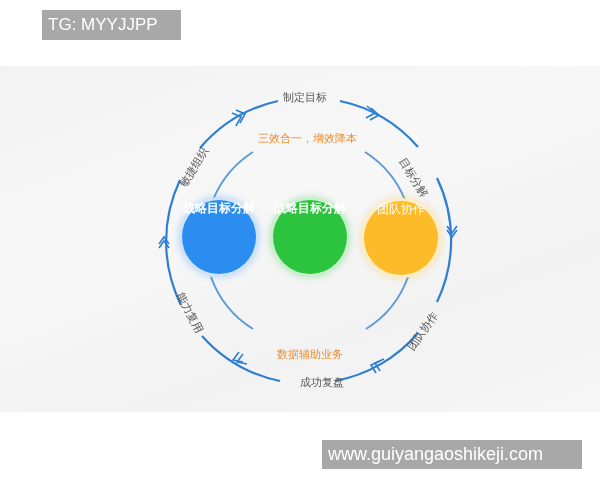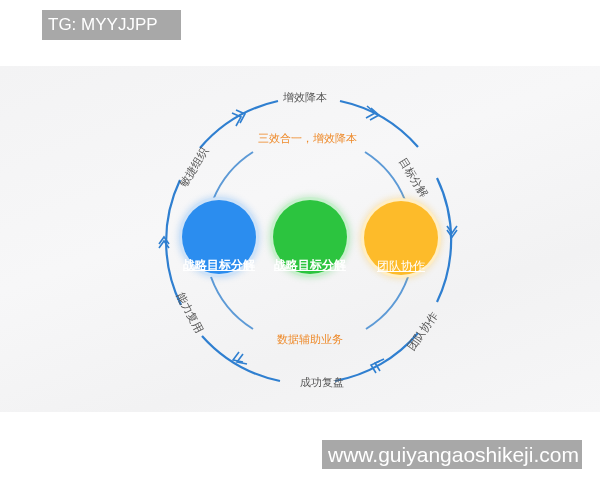--- a/index.html
+++ b/index.html
@@ -10,28 +10,27 @@
   }
   .panel {
     position: absolute; left: 0; top: 66px; width: 600px; height: 346px;
     background: linear-gradient(160deg, #f3f3f4 0%, #f7f7f8 40%, #f2f2f3 70%, #f6f6f7 100%);
   }
   .watermark {
     position: absolute; background: #a8a8a8; color: #ffffff;
     font-family: "Liberation Sans", sans-serif;
   }
   .wm-top { left: 10px; top: 10px; width: 139px; height: 30px; font-size: 17px; line-height: 30px; padding-left: 6px; box-sizing: border-box; margin-left: 32px; }
-  .wm-bottom { left: 322px; top: 440px; width: 260px; height: 29px; font-size: 21px; line-height: 29px; padding-left: 6px; box-sizing: border-box; }
+  .wm-bottom { left: 322px; top: 440px; width: 260px; height: 29px; font-size: 18px; line-height: 29px; padding-left: 6px; box-sizing: border-box; }
   svg.diagram { position: absolute; left: 0; top: 0; }
   .node {
     position: absolute; width: 74px; height: 74px; border-radius: 50%;
-    display: flex; align-items: flex-end; justify-content: center;
+    display: flex; align-items: flex-start; justify-content: center;
     color: #fff; font-size: 12px; font-weight: bold; text-align: center;
     letter-spacing: 0px;
-    text-decoration: underline;
   }
   .node-blue { left: 182px; top: 200px; background: #2b8def; box-shadow: 0 0 0 3px #cfe3f8, 0 0 6px 4px rgba(43,141,239,0.25); }
   .node-green { left: 273px; top: 200px; background: #2cc43f; box-shadow: 0 0 0 3px #c8f0cd, 0 0 6px 4px rgba(44,196,63,0.25); }
   .node-yellow { left: 364px; top: 201px; background: #fdbb2a; box-shadow: 0 0 0 3px #ffeec4, 0 0 6px 4px rgba(253,187,42,0.3); font-weight: normal; }
   .label {
     position: absolute; font-size: 11px; color: #555; white-space: nowrap;
   }
   .orange {
     position: absolute; font-size: 11px; color: #ee8a2a; font-weight: normal; white-space: nowrap;
   }
@@ -87,29 +86,29 @@
   </g>
 
   <g fill="none" stroke="#5d9ad6" stroke-width="2">
     <path d="M 253 152 A 102 102 0 0 0 213 200"></path>
     <path d="M 365 152 A 102 102 0 0 1 405 200"></path>
     <path d="M 211 277 A 102 102 0 0 0 253 329"></path>
     <path d="M 366 329 A 102 102 0 0 0 408 277"></path>
   </g>
 </svg>
 
-<div class="label" style="left:283px; top:90px;">增效降本</div>
+<div class="label" style="left:283px; top:90px;">制定目标</div>
 <div class="label" style="left:408px; top:155px; transform: rotate(58deg); transform-origin: left top;">目标分解</div>
 <div class="label" style="left:404px; top:345px; transform: rotate(-55deg); transform-origin: left top;">团队协作</div>
 <div class="label" style="left:300px; top:375px;">成功复盘</div>
 <div class="label" style="left:186px; top:290px; transform: rotate(62deg); transform-origin: left top;">能力复用</div>
 <div class="label" style="left:176px; top:182px; transform: rotate(-58deg); transform-origin: left top;">敏捷组织</div>
 
 <div class="orange" style="left:258px; top:131px;">三效合一，增效降本</div>
-<div class="orange" style="left:277px; top:332px;text-align:center;">数据辅助业务</div>
+<div class="orange" style="left:277px; top:347px;text-align:center;">数据辅助业务</div>
 
 <div class="node node-blue">
   <span>战略目标分解</span>
 </div>
 <div class="node node-green">
   <span>战略目标分解</span>
 </div>
 <div class="node node-yellow">
   <span>团队协作</span>
 </div>

